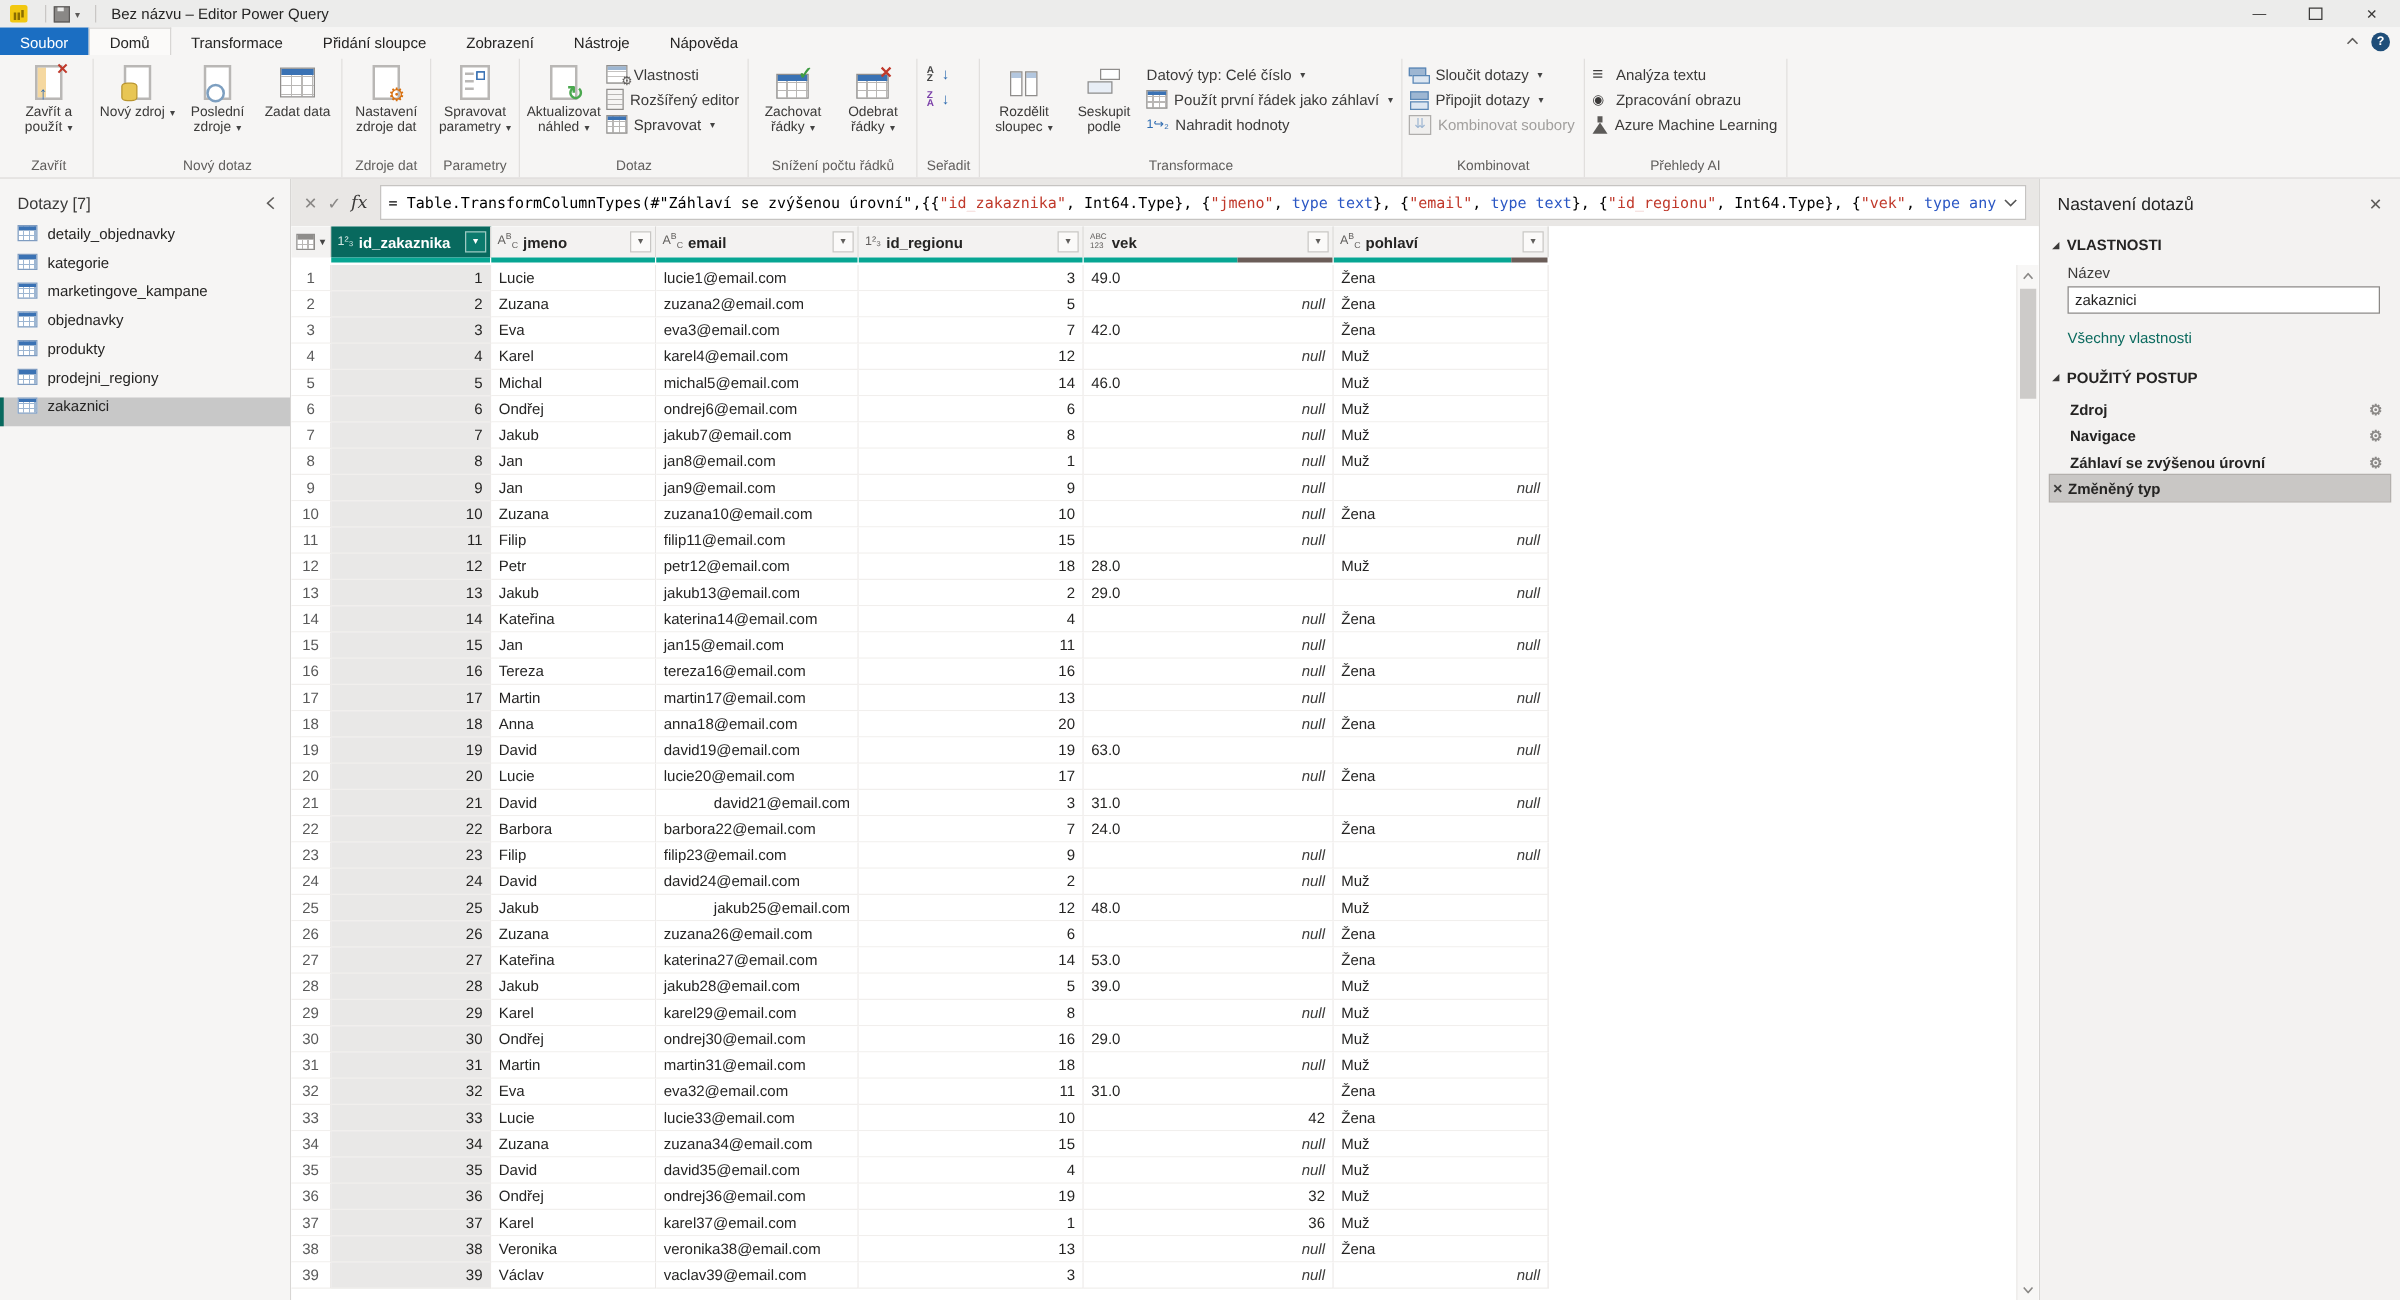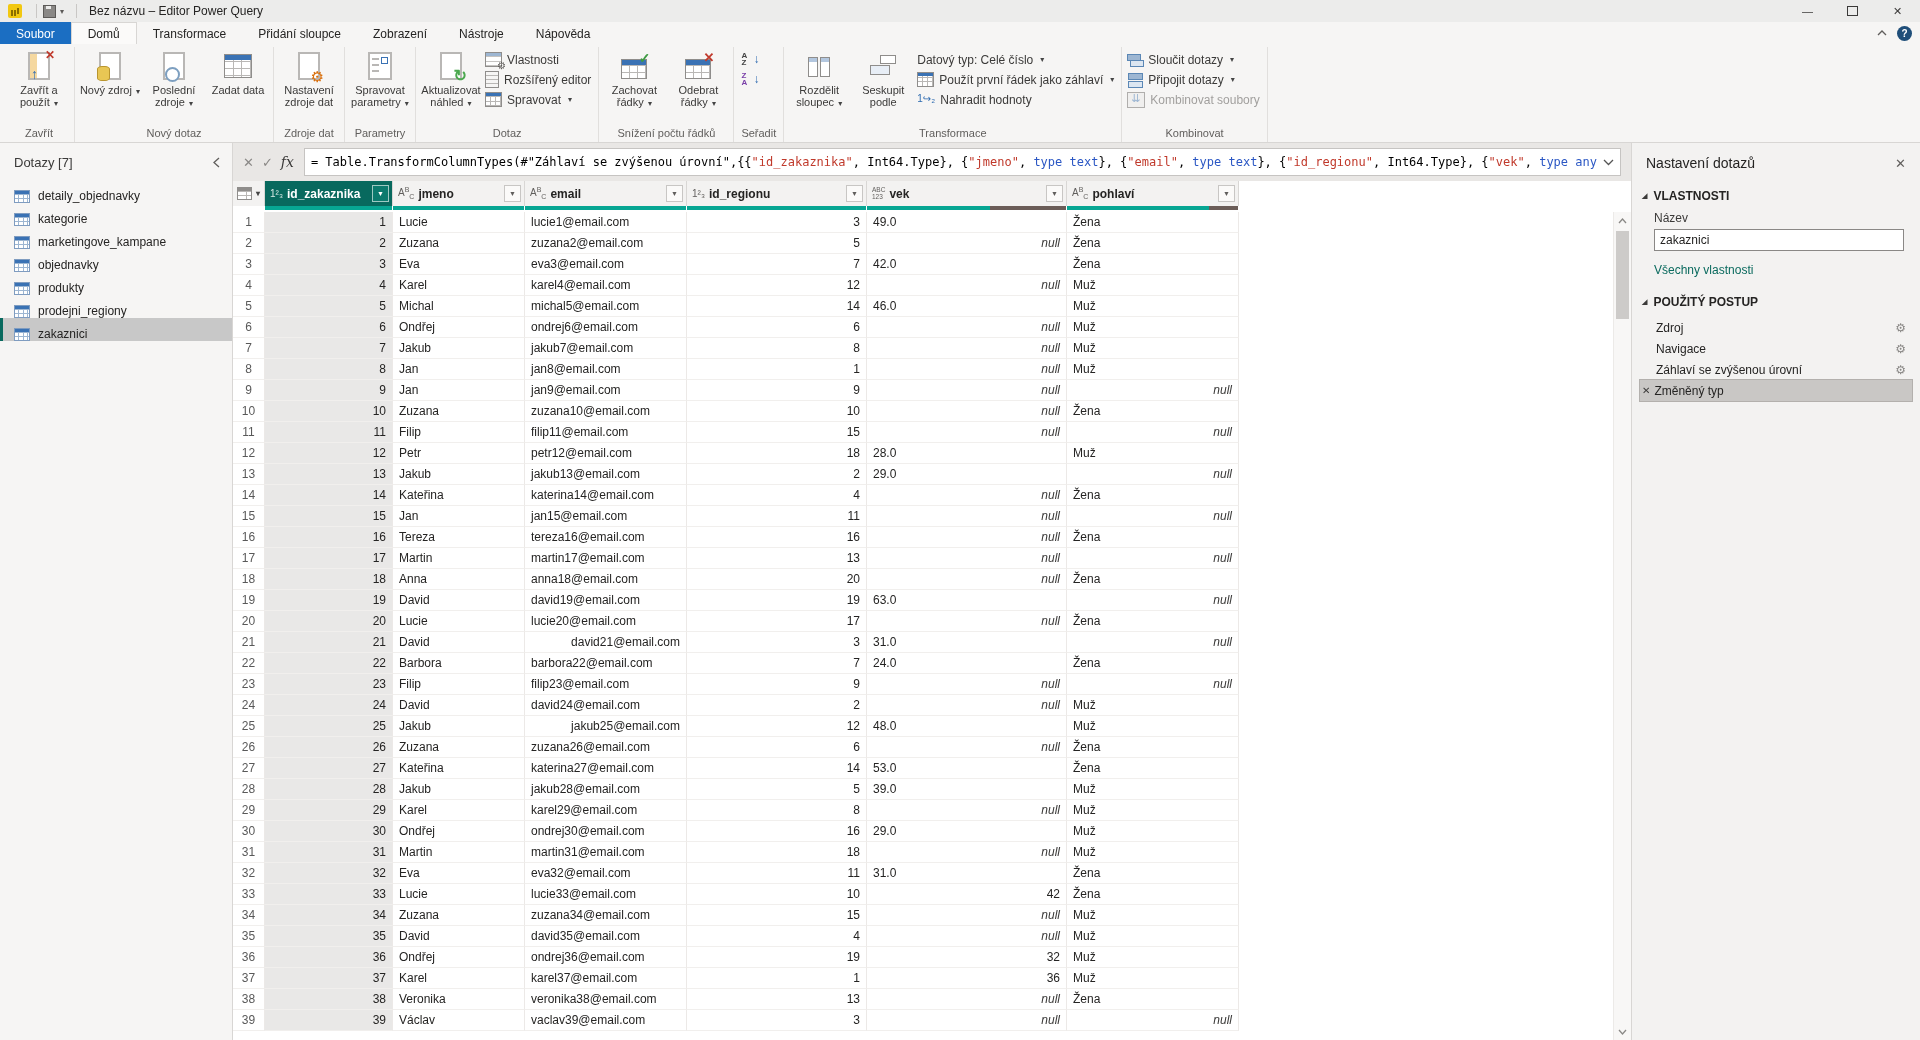--- a/index.html
+++ b/index.html
@@ -123,21 +123,21 @@
   .ic-aml{width:14px;height:14px;}
   .ic-aml::before{content:"";position:absolute;left:1px;bottom:0;width:0;height:0;
       border-left:6px solid transparent;border-right:6px solid transparent;border-bottom:9px solid #5c5a58;}
   .ic-aml::after{content:"";position:absolute;left:5px;top:0;width:4px;height:5px;background:#5c5a58;}
 
   
   .workspace{flex:1;display:flex;min-height:0;}
   .queries-pane{width:232px;background:#f6f5f4;border-right:1px solid #d8d6d4;flex:0 0 auto;display:flex;flex-direction:column;}
   .qp-header{display:flex;align-items:center;justify-content:space-between;padding:12px 12px 10px 14px;
       font-size:13px;color:#3b3a39;}
-  .q-item{display:flex;align-items:flex-end;gap:8px;height:23px;padding-left:14px;font-size:12px;color:#252423;cursor:default;position:relative;}
+  .q-item{display:flex;align-items:flex-start;gap:8px;height:23px;padding-left:14px;font-size:12px;color:#252423;cursor:default;position:relative;}
   .q-item.selected{background:#c8c8c8;}
   .q-item.selected::before{content:"";position:absolute;left:0;top:0;bottom:0;width:3px;background:#08695e;}
   .q-ticon{width:14px;height:11px;border:1px solid #7f9cc0;flex:0 0 auto;
       background:linear-gradient(#3a72b4 0 3px,transparent 3px),
       repeating-linear-gradient(to right,transparent 0 3.5px,#9db6d2 3.5px 4.5px),
       repeating-linear-gradient(to bottom,transparent 0 3px,#9db6d2 3px 4px),#fff;}
 
   .main-col{flex:1;display:flex;flex-direction:column;min-width:0;}
 
   
@@ -200,21 +200,21 @@
   .sp-title{font-size:14px;color:#252423;}
   .sp-close{color:#605e5c;font-size:13px;}
   .sp-section-h{display:flex;align-items:center;gap:6px;font-weight:bold;font-size:12px;color:#252423;
       padding:4px 14px 6px 10px;}
   .sp-expander{font-size:7px;color:#3b3a39;}
   .sp-label{padding:2px 14px 4px 22px;color:#3b3a39;}
   .sp-input-wrap{padding:0 16px 8px 22px;}
   .sp-input{width:100%;height:22px;border:1px solid #8a8886;background:#fff;font-size:12px;
       font-family:"Liberation Sans",sans-serif;padding:0 5px;box-sizing:border-box;color:#252423;}
   .sp-link{padding:4px 14px 14px 22px;color:#0a6a5e;}
-  .sp-steps{padding:2px 8px 0 8px;display:flex;flex-direction:column;}
+  .sp-steps{padding:2px 8px 0 8px;display:flex;flex-direction:column;font-weight:bold;}
   .step{display:flex;align-items:center;height:21px;padding:0 6px 0 16px;color:#252423;position:relative;}
   .step.selected{background:#c9c7c5;outline:1px solid #b3b0ad;padding-left:2px;}
   .step-x{font-size:10px;color:#3b3a39;margin-right:4px;}
   .step-lbl{flex:1;white-space:nowrap;overflow:hidden;}
   .step-gear{color:#8a8886;font-size:12px;}
 
   
   .statusbar{height:24px;background:#f3f2f1;border-top:1px solid #d8d6d4;display:flex;align-items:center;
       padding:0 14px;font-size:11px;color:#3b3a39;gap:28px;flex:0 0 auto;}
   .sb-right{margin-left:auto;}
@@ -423,20 +423,39 @@
               <span class="caret">▾</span>
             </div>
             <div class="rbn-small disabled">
               <span class="ic ic-combine"></span>
               <span class="rbn-small-lbl">Kombinovat soubory</span>
             </div>
           </div>
         </div>
         <div class="rbn-glabel">Kombinovat</div>
       </div>
+      <div class="rbn-group">
+        <div class="rbn-items">
+          <div class="rbn-stack">
+            <div class="rbn-small">
+              <span class="ic ic-text-analytics"></span>
+              <span class="rbn-small-lbl">Analýza textu</span>
+            </div>
+            <div class="rbn-small">
+              <span class="ic ic-vision"></span>
+              <span class="rbn-small-lbl">Zpracování obrazu</span>
+            </div>
+            <div class="rbn-small">
+              <span class="ic ic-aml"></span>
+              <span class="rbn-small-lbl">Azure Machine Learning</span>
+            </div>
+          </div>
+        </div>
+        <div class="rbn-glabel">Přehledy AI</div>
+      </div>
     </div>
 
   <div class="workspace">
 
     <aside class="queries-pane">
       <div class="qp-header">
         <span>Dotazy [7]</span>
         <span>
           <svg class="chev-svg" width="7" height="11" viewBox="0 0 7 11">
               <polyline points="6,1 1,5.5 6,10" fill="none" stroke="#605e5c" stroke-width="1.3"></polyline>

